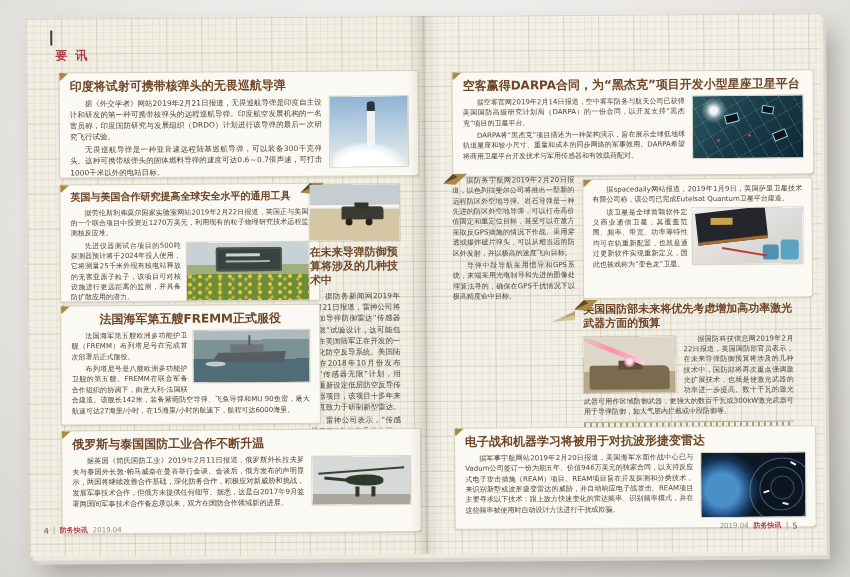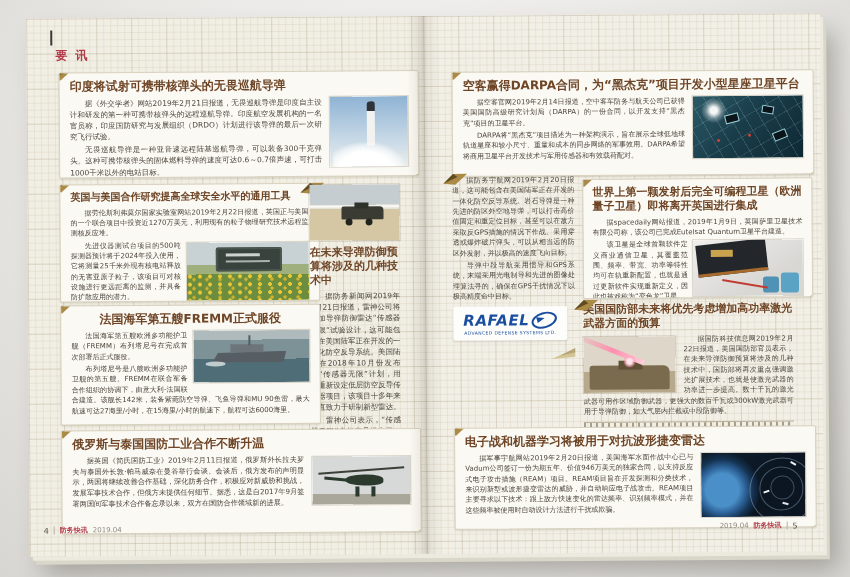--- a/index.html
+++ b/index.html
@@ -227,47 +227,37 @@
       </span>
     </article>
 
     <article class="art" style="left:28px;top:160px;width:122px;">
       <span class="nib" style="left:-10px;top:-5px;">
         <svg viewBox="0 0 24 12" width="26" height="13">
               <polygon points="1,10 10,1 23,1 12,11" fill="#ab8a45"></polygon>
               <polygon points="1,10 10,1 14,4" fill="#5f4b22"></polygon>
             </svg>
       </span>
-      <p class="bp f7">据防务宇航网2019年2月20日报道，这可能包含在美国陆军正在开发的一体化防空反导系统。岩石导弹是一种先进的防区外空地导弹，可以打击高价值固定和重定位目标，甚至可以在敌方采取反GPS措施的情况下作战。采用穿透或爆炸破片弹头，可以从相当远的防区外发射，并以极高的速度飞向目标。</p>
+      <p class="bp f7">据防务宇航网2019年2月20日报道，以色列拉斐尔公司将推出一型新的远程防区外空地导弹。岩石导弹是一种先进的防区外空地导弹，可以打击高价值固定和重定位目标，甚至可以在敌方采取反GPS措施的情况下作战。采用穿透或爆炸破片弹头，可以从相当远的防区外发射，并以极高的速度飞向目标。</p>
       <p class="bp f7">导弹中段导航采用惯导和GPS系统，末端采用光电制导和先进的图像处理算法寻的，确保在GPS干扰情况下以极高精度命中目标。</p>
-      <div class="rafael" style="width:114px;height:30px;margin-top:5px;">
-        <div class="wordrow">
-          <span class="word">RAFAEL</span>
-          <span class="swoosh">
-                <b></b>
-              </span>
-        </div>
-        <span class="sub">ADVANCED DEFENSE SYSTEMS LTD.</span>
-      </div>
       <span class="fold" style="position:static;float:right;margin-top:4px;">
         <svg viewBox="0 0 22 10" width="24" height="11">
               <polygon points="0,10 22,0 22,8" fill="#d3c496"></polygon>
               <polygon points="8,7 22,0 22,4" fill="#b5a478"></polygon>
             </svg>
       </span>
     </article>
 
     <article class="art box" style="left:158px;top:164px;width:210px;height:108px;padding:5px 9px;">
       <span class="nib">
         <svg viewBox="0 0 24 12" width="26" height="13">
               <polygon points="1,10 10,1 23,1 12,11" fill="#ab8a45"></polygon>
               <polygon points="1,10 10,1 14,4" fill="#5f4b22"></polygon>
             </svg>
       </span>
-      <h2 class="t11">世界上第一颗发射后完全可编程卫星（欧洲量子卫星）即将离开英国进行集成</h2>
       <p class="bp f7">据spacedaily网站报道，2019年1月9日，英国萨里卫星技术有限公司称，该公司已完成Eutelsat Quantum卫星平台建造。</p>
       <div class="ph floatR" style="width:110px;height:56px;margin:1px 0 0 5px;">
         <i style="inset:0;background:linear-gradient(150deg,#f0efed,#d8d7d4 70%);"></i>
         <i style="left:4%;top:4%;width:64%;height:52%;background:#23262a;transform:rotate(-6deg);border-bottom:3px solid #a56a2c;"></i>
         <i style="left:16%;top:18%;width:20%;height:12%;background:#caa44c;"></i>
         <i style="right:4%;bottom:6%;width:16%;height:36%;background:#5ba3c4;border-radius:3px;"></i>
         <i style="right:22%;bottom:6%;width:14%;height:28%;background:#4f92b4;border-radius:3px;"></i>
         <i style="left:26%;bottom:20%;width:42%;height:2px;background:#c23b33;transform:rotate(10deg);"></i>
       </div>
       <p class="bp f7">该卫星是全球首颗软件定义商业通信卫星，其覆盖范围、频率、带宽、功率等特性均可在轨重新配置，也就是通过更新软件实现重新定义，因此也被戏称为“变色龙”卫星。</p>

